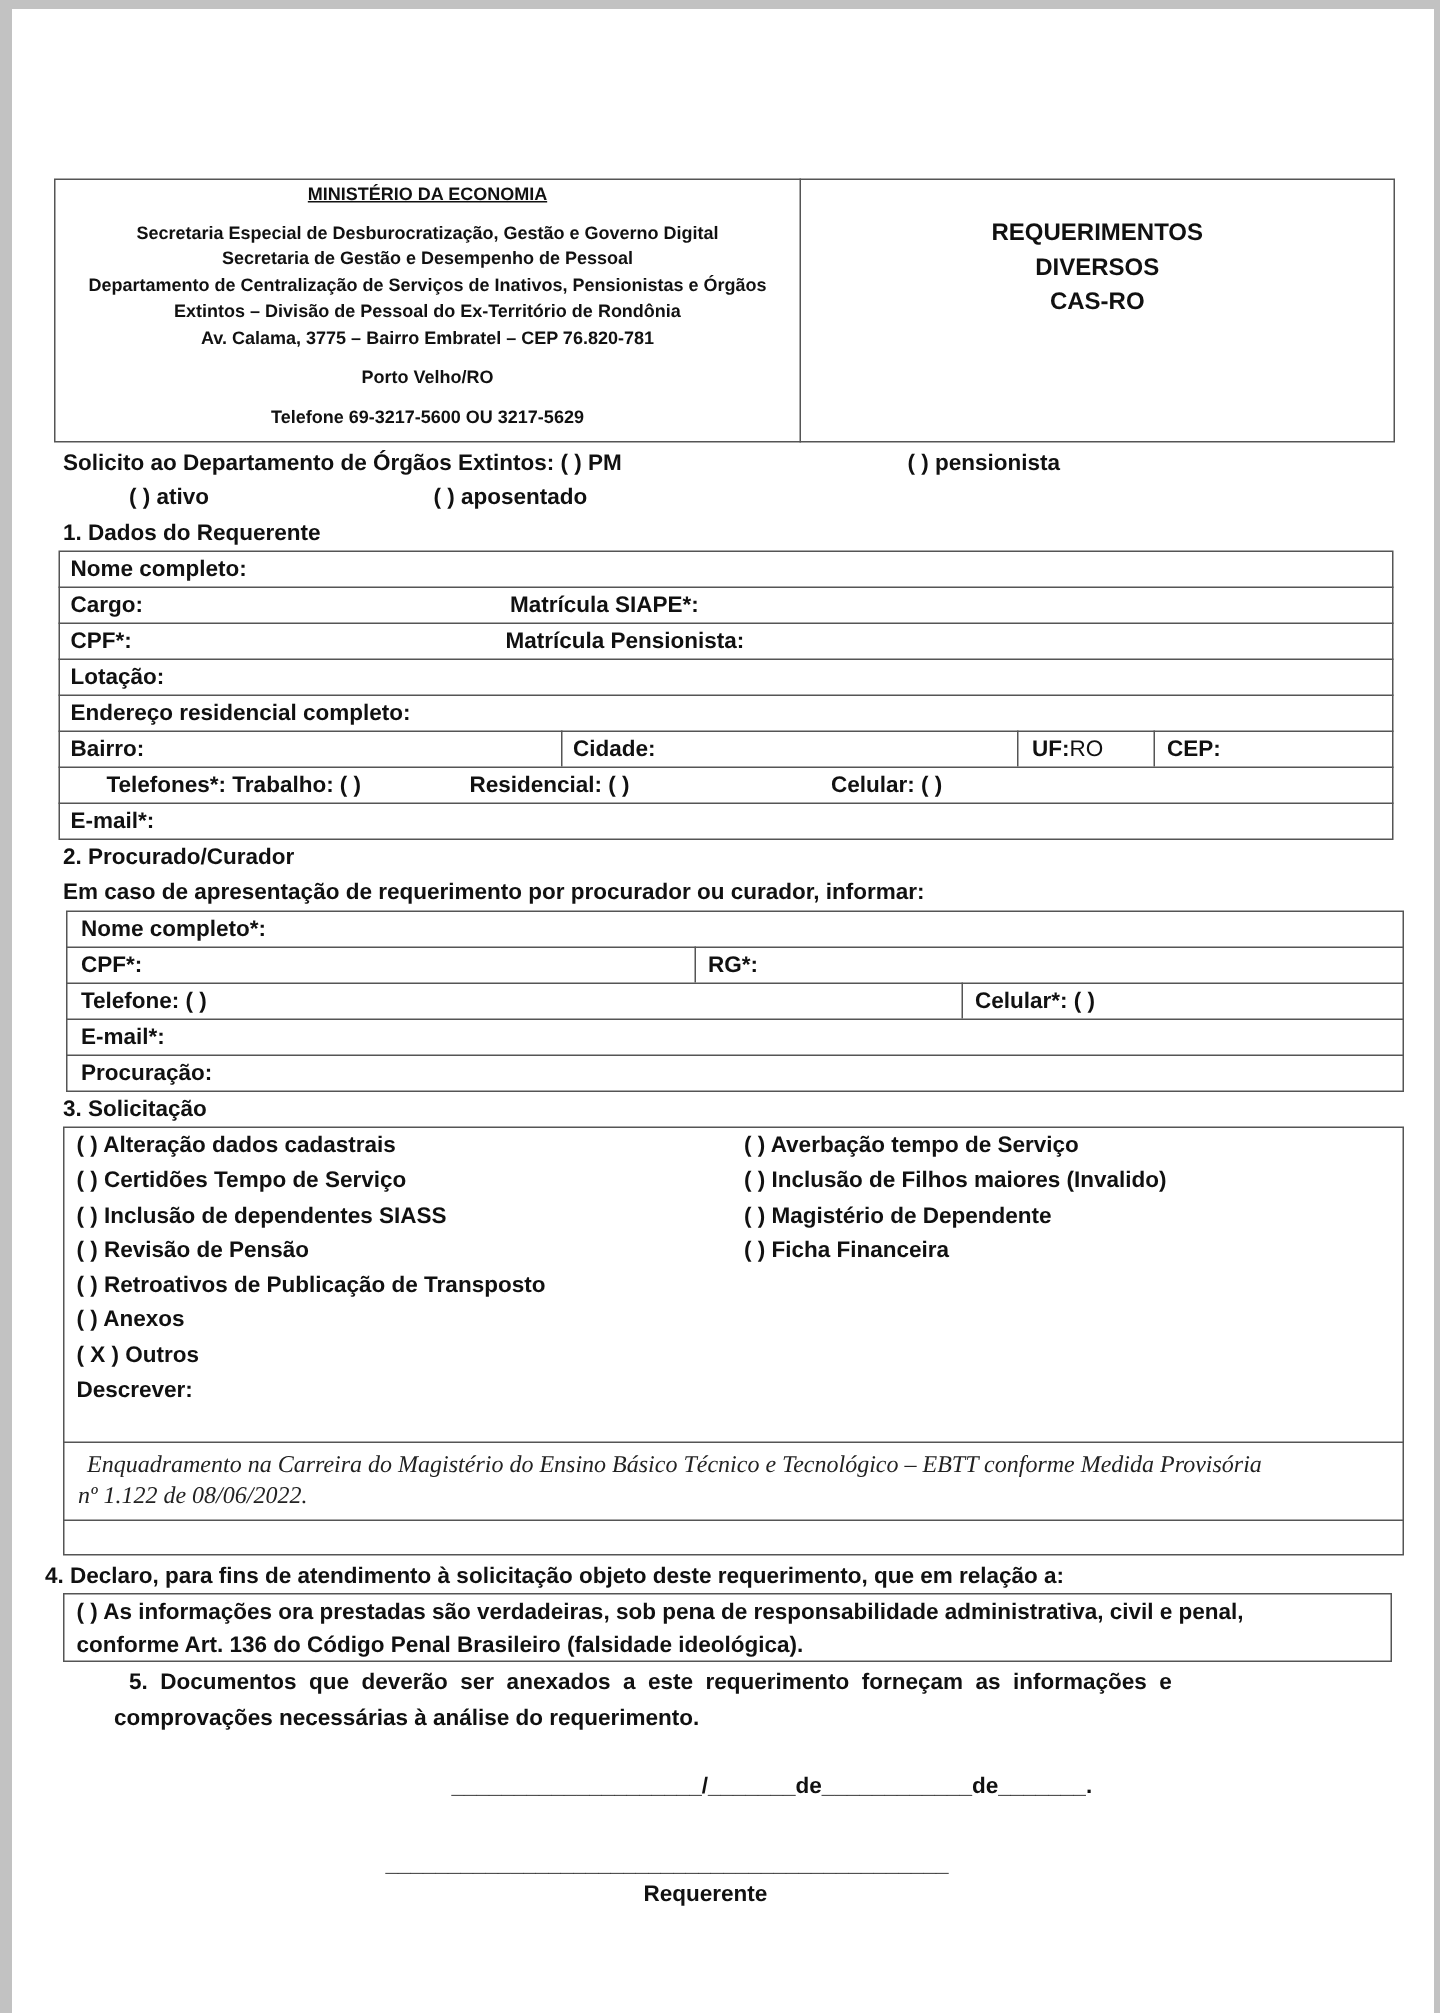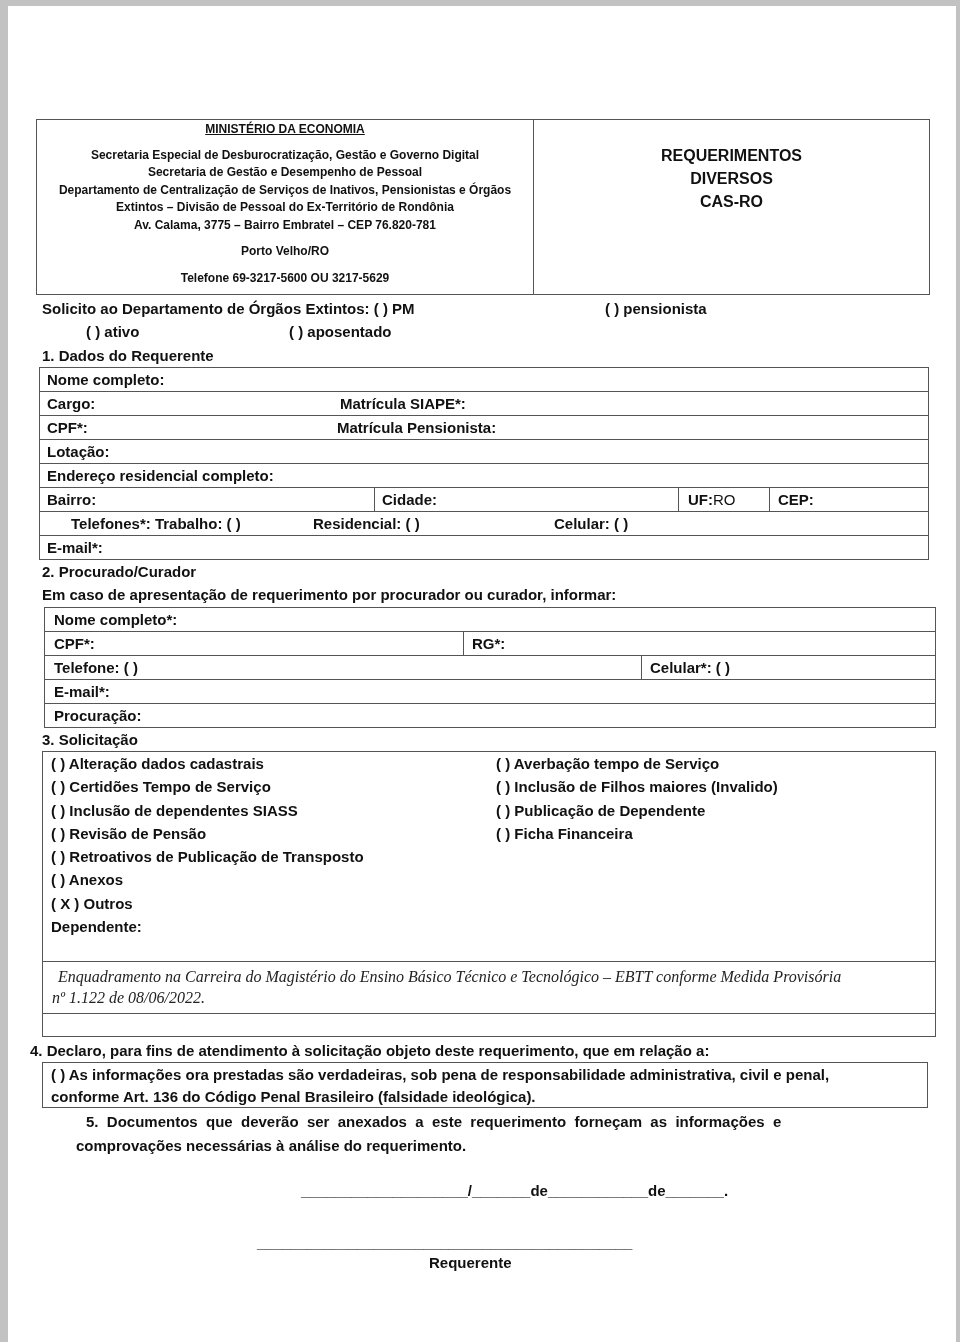--- a/index.html
+++ b/index.html
@@ -101,27 +101,27 @@
 <div class="hline" style="left:42px;top:1013px;width:894px;"></div>
 
 <div class="abs" style="left:51px;top:754px;">
   <div class="t" style="height:23.3px;"><span>(    )</span> <span>Alteração dados cadastrais</span></div>
   <div class="t" style="height:23.3px;"><span>(    )</span> <span>Certidões Tempo de Serviço</span></div>
   <div class="t" style="height:23.3px;"><span>(    )</span> <span>Inclusão de dependentes SIASS</span></div>
   <div class="t" style="height:23.3px;"><span>(    )</span> <span>Revisão de Pensão</span></div>
   <div class="t" style="height:23.3px;"><span>(    )</span> <span>Retroativos de Publicação de Transposto</span></div>
   <div class="t" style="height:23.3px;"><span>(    )</span> <span>Anexos</span></div>
   <div class="t" style="height:23.3px;"><span>( X )</span> <span>Outros</span></div>
-  <div class="t" style="height:23.3px;">Dependente:</div>
+  <div class="t" style="height:23.3px;">Descrever:</div>
 </div>
 
 <div class="abs" style="left:496px;top:754px;">
   <div class="t" style="height:23.3px;"><span>(      )</span> <span>Averbação tempo de Serviço</span></div>
   <div class="t" style="height:23.3px;"><span>(      )</span> <span>Inclusão de Filhos maiores (Invalido)</span></div>
-  <div class="t" style="height:23.3px;"><span>(      )</span> <span>Publicação de Dependente</span></div>
+  <div class="t" style="height:23.3px;"><span>(      )</span> <span>Magistério de Dependente</span></div>
   <div class="t" style="height:23.3px;"><span>(      )</span> <span>Ficha Financeira</span></div>
 </div>
 
 <div class="abs serif" style="left:52px;top:966px;width:880px;">
   <div style="padding-left:6px;white-space:nowrap;">Enquadramento na Carreira do Magistério do Ensino Básico Técnico e Tecnológico – EBTT conforme Medida Provisória</div>
   <div style="white-space:nowrap;">nº 1.122 de 08/06/2022.</div>
 </div>
 
 <div class="abs t" style="left:30px;top:1041px;">4. Declaro, para fins de atendimento à solicitação objeto deste requerimento, que em relação a:</div>
 <div class="box" style="left:42px;top:1062px;width:886px;height:46px;"></div>

